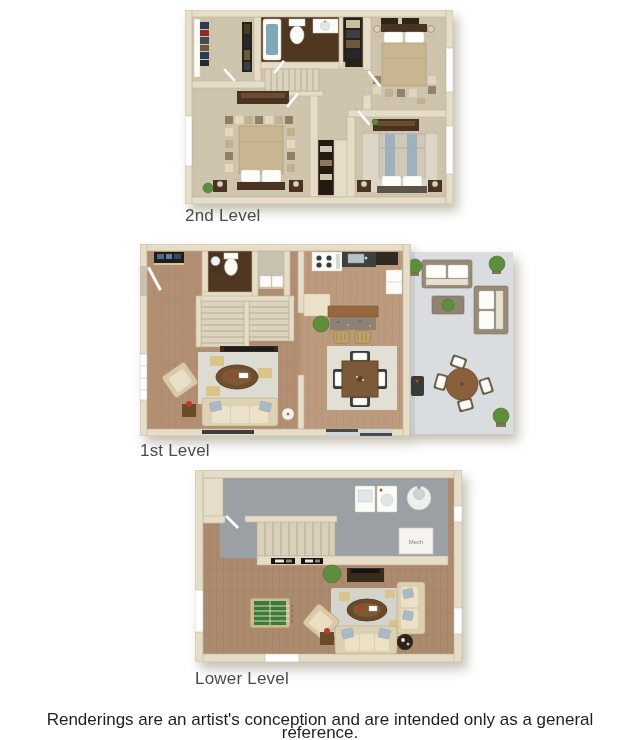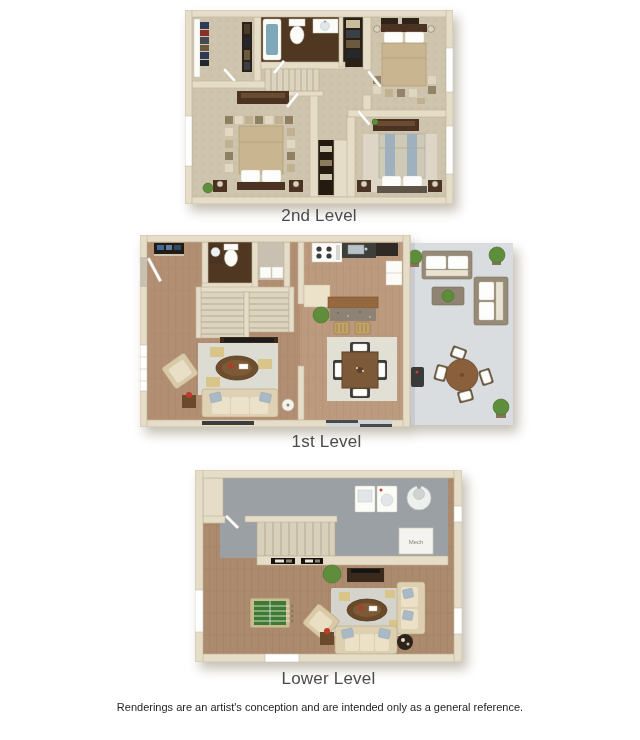--- a/index.html
+++ b/index.html
@@ -1,23 +1,23 @@
 <!DOCTYPE html>
 <html><head>
 <meta charset="utf-8">
 <style>
   html,body{margin:0;padding:0;background:#ffffff;}
   .page{position:relative;width:640px;height:740px;background:#ffffff;overflow:hidden;
         font-family:"Liberation Sans", sans-serif;}
   figure.plan{position:absolute;margin:0;}
   figure.plan svg{display:block;filter:drop-shadow(5px 7px 6px rgba(125,112,86,0.45));}
-  figcaption.level-label{position:absolute;left:0;right:0;text-align:center;
+  figcaption.level-label{position:absolute;left:0;right:0;
         font-size:17px;color:#4b4b4b;letter-spacing:.2px;}
-  .disclaimer{position:absolute;left:0;right:0;top:701px;margin:0;text-align:center;
-        font-size:11px;line-height:13px;color:#1f1f1f;}
+  .disclaimer{position:absolute;left:0;right:0;top:701px;margin:12px;text-align:center;
+        font-size:17px;line-height:13px;color:#1f1f1f;}
   
   .wall{fill:#e6ddc9;stroke:#bfb398;stroke-width:.6;}
   .white{fill:#fbfbf8;stroke:#cfc9ba;stroke-width:.5;}
   .win{fill:#ffffff;stroke:#b9b2a0;stroke-width:.5;}
   .door{fill:#ffffff;stroke:#c9c2b2;stroke-width:.5;}
   .lampc{fill:#d9d2c0;stroke:#7a6648;stroke-width:.5;}
   .pil{fill:#fdfdfc;stroke:#c9c4b4;stroke-width:.4;}
   .blue{fill:#a9b9c6;stroke:#8ba0b0;stroke-width:.4;}
   .plant{fill:#5e8e3c;stroke:#47702c;stroke-width:.6;}
   .cream{fill:#ece2ca;stroke:#c6b896;stroke-width:.5;}
@@ -211,21 +211,21 @@
         <rect class="wall" x="0" y="0" width="7" height="194"></rect>
         <rect class="wall" x="261" y="0" width="7" height="194"></rect>
         <rect class="win" x="261" y="38" width="7" height="44"></rect>
         <rect class="win" x="261" y="116" width="7" height="48"></rect>
         <rect class="win" x="0" y="106" width="7" height="50"></rect>
       </g>
     </svg>
     <figcaption class="level-label" style="top:196px;">2nd Level</figcaption>
   </figure>
 
-  <figure class="plan" style="left:140px;top:235px;width:373px;height:216px;">
+  <figure class="plan" style="left:140px;top:244px;width:373px;height:216px;">
     <svg width="373" height="192" viewBox="0 0 373 192">
       <defs>
         <pattern id="woodB" width="7" height="22" patternUnits="userSpaceOnUse">
           <rect width="7" height="22" fill="#b28f73"></rect>
           <path d="M0 0V22" stroke="#a07c60" stroke-width="0.5"></path>
           <path d="M0 11H7" stroke="#a57f62" stroke-width="0.3"></path>
         </pattern>
         <pattern id="woodB2" width="7" height="22" patternUnits="userSpaceOnUse">
           <rect width="7" height="22" fill="#bb9a7e"></rect>
           <path d="M0 0V22" stroke="#a8846a" stroke-width="0.5"></path>

